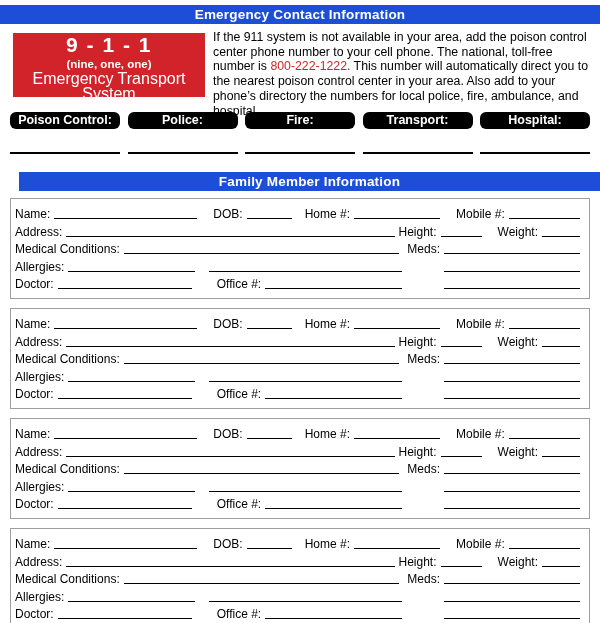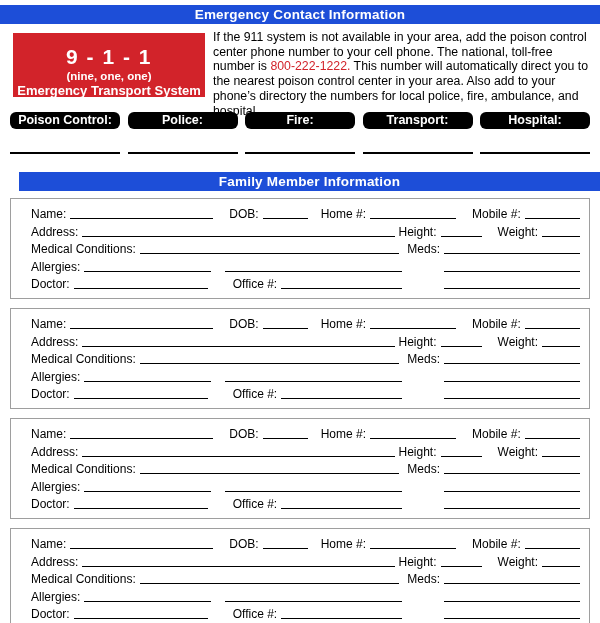--- a/index.html
+++ b/index.html
@@ -12,41 +12,41 @@
     position:absolute; left:0; right:0; height:19px; background:#1d4ed8;
     color:#fff; font-weight:bold; font-size:13.5px; text-align:center;
     line-height:19px; letter-spacing:.2px;
   }
   .section-bar.top { top:5px; }
   .section-bar.family { top:172px;margin-left:19px; }
 
   .intro { position:absolute; top:30px; left:13px; width:577px; display:flex; }
   .red-box {
     width:192px; height:64px; background:#d2232a; color:#fff;
-    text-align:center; flex:none; margin-top:3px; padding-top:12px;
+    text-align:center; flex:none; margin-top:3px; padding-top:0;
   }
   .red-box .num { font-size:21px; font-weight:bold; letter-spacing:1.5px; line-height:24px; }
   .red-box .sub { font-size:11.5px; font-weight:bold; line-height:14px; }
-  .red-box .cap { font-size:13px; font-weight:bold; line-height:15px; }
+  .red-box .cap { font-size:16px; font-weight:normal; line-height:15px; }
   .instructions {
     margin-left:8px; width:377px; font-size:12.3px; line-height:14.7px; color:#000;
   }
   .instructions .phone { color:#d2232a; font-weight:normal; }
 
   .contacts-row { position:absolute; top:112px; left:10px; width:580px; display:flex; gap:7.5px; }
   .contact-col { flex:1; }
   .contact-bar {
     background:#000; color:#fff; font-weight:bold; font-size:12.5px;
     text-align:center; height:17px; line-height:17px;border-radius:6px;
   }
   .contact-line { border-bottom:2px solid #000; margin-top:23px; }
 
   .members { position:absolute; top:198px; left:10px; width:580px; display:flex; flex-direction:column; gap:9px; }
   .member {
-    border:1.5px solid #9e9e9e; height:101px; padding:5px 9px 7px 20px;
+    border:1.5px solid #9e9e9e; height:101px; padding:5px 9px 7px 4px;
     display:flex; flex-direction:column; justify-content:space-between;
   }
   .row { display:flex; align-items:flex-end; height:17.6px; white-space:nowrap; }
   .lbl { font-size:12px; line-height:14px; margin-right:4px; }
   .ln { border-bottom:1.4px solid #000; height:2px; margin-bottom:2px; }
   .f1 { flex:1; }
   .w38{width:38px} .w41{width:41px} .w45{width:45px} .w86{width:86px}
   .w127{width:127px} .w134{width:134px} .w136{width:136px} .w143{width:143px}
   .ml4{margin-left:4px} .ml8{margin-left:8px} .ml10{margin-left:16px}
   .ml12{margin-left:25px} .ml13{margin-left:13px} .ml14{margin-left:14px}

